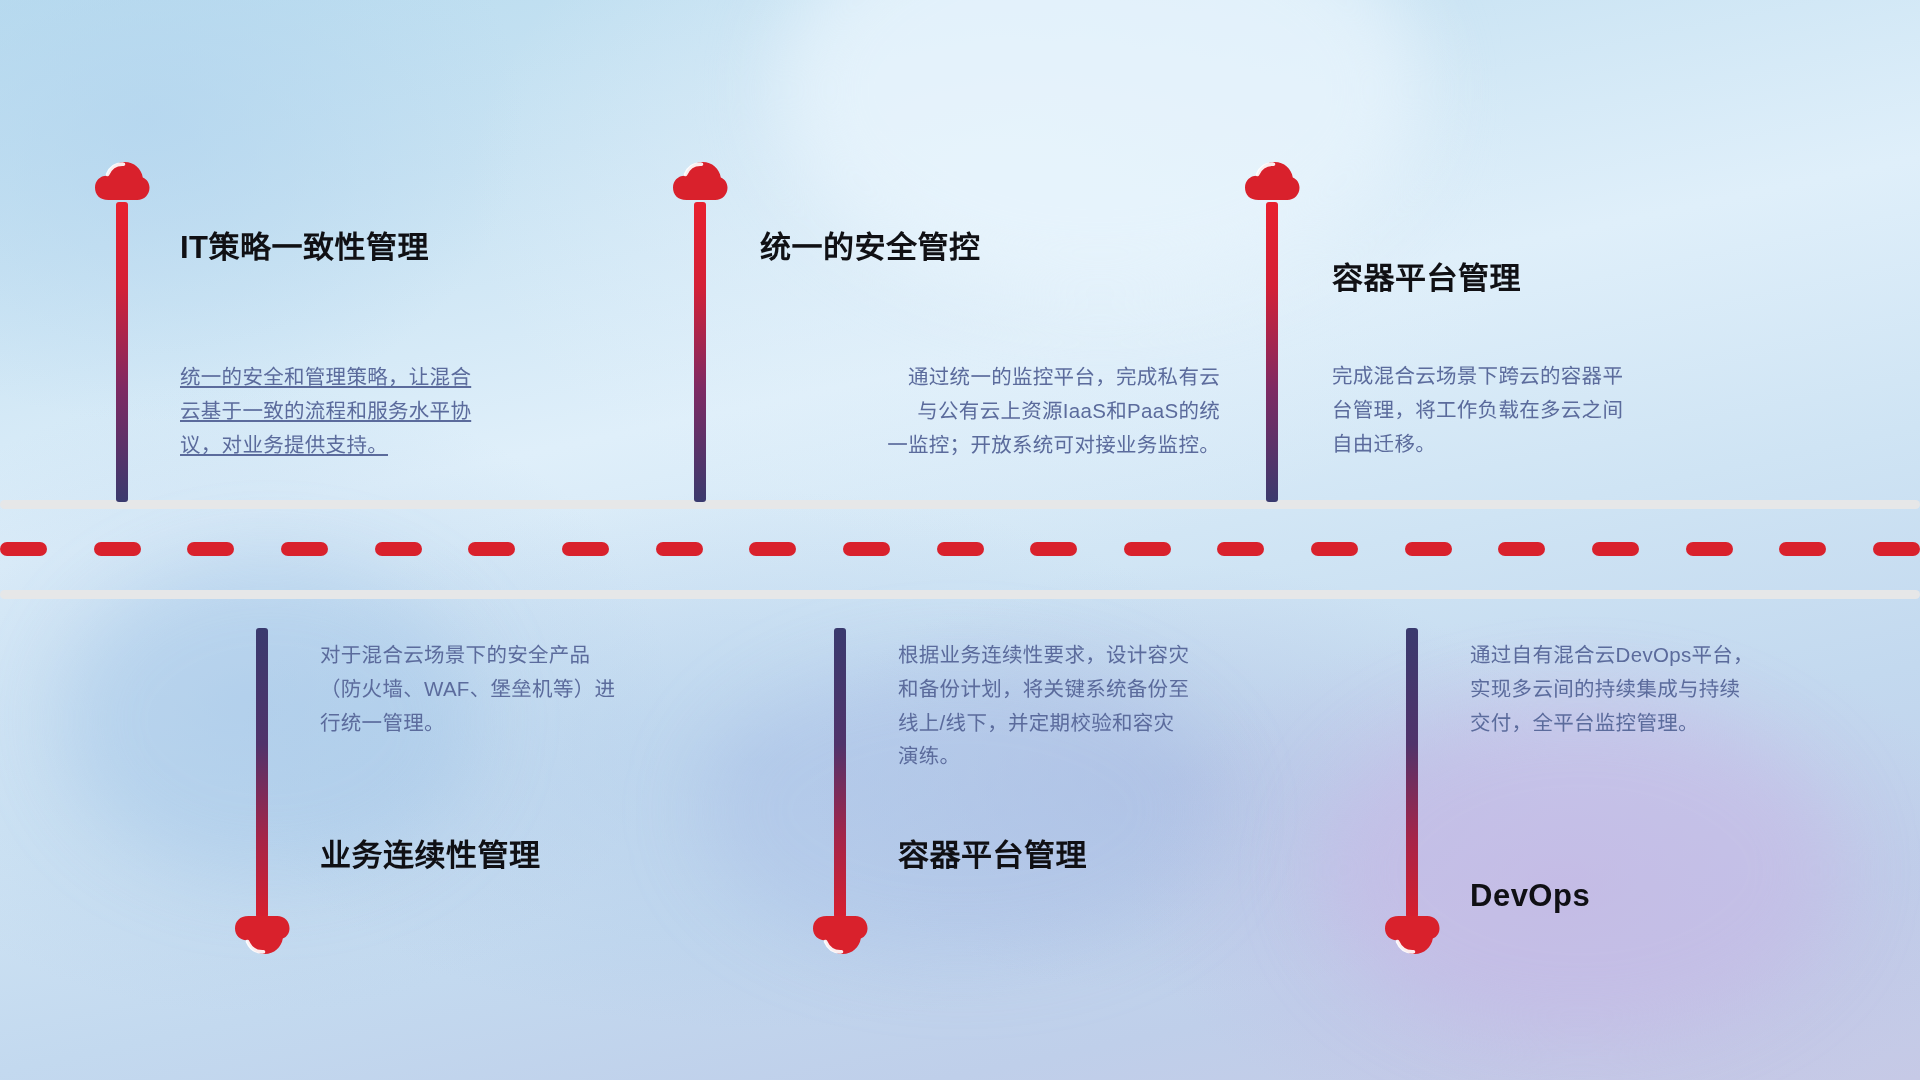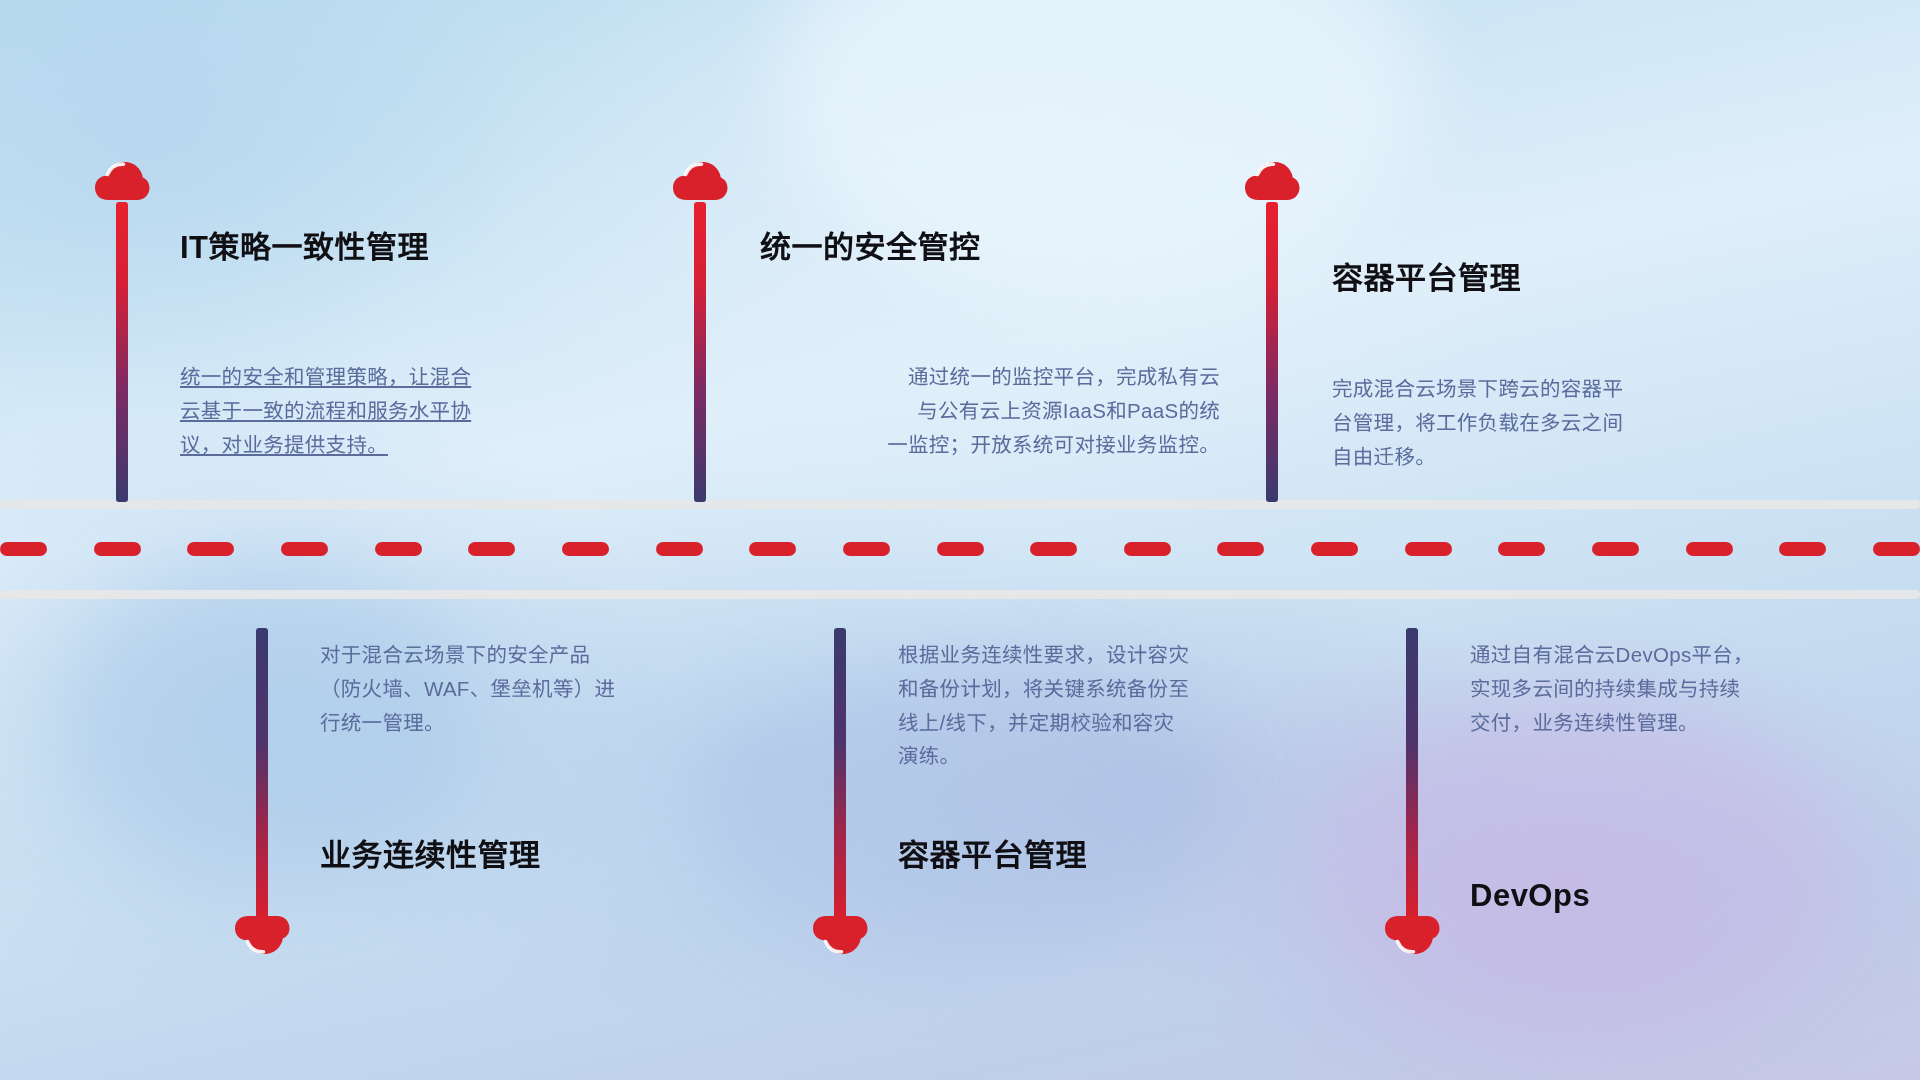--- a/index.html
+++ b/index.html
@@ -141,21 +141,21 @@
     <div class="marker" style="left:1266px; top:160px;">
       <div class="cloud-icon">
         <svg viewBox="0 0 56 42" xmlns="http://www.w3.org/2000/svg">
           <path d="M14.5 40 C5.5 40 1 34.5 1 27.5 C1 20.5 6.5 15.5 13 15.8 C15 7.5 22.5 2 30.8 2 C40 2 47.5 8.8 48.8 17.5 C53 19.2 55.5 23 55.5 27.8 C55.5 34.6 50.3 40 43.2 40 Z" fill="#d9212c"></path>
           <path d="M13.5 14.5 C16.5 7.5 22.5 3.8 29.5 4.2" stroke="#ffffff" stroke-width="3.6" stroke-linecap="round" fill="none" opacity="0.92"></path>
         </svg>
       </div>
       <div class="stem top" style="top:42px; height:300px;"></div>
     </div>
     <div class="heading" style="left:1332px; top:222px;margin-top:31px;">容器平台管理</div>
-    <div class="body-text" style="left:1332px; top:372px; width:440px;">完成混合云场景下跨云的容器平
+    <div class="body-text" style="left:1332px; top:361px; width:440px;font-family:Liberation Mono, monospace;">完成混合云场景下跨云的容器平
 台管理，将工作负载在多云之间
 自由迁移。</div>
   </div>
 
   <div class="rail upper"></div>
   <div class="dashline" id="dashline">
       <div class="dash" style="left: 0px; background: rgb(217, 33, 44);"></div>
       <div class="dash" style="left: 93.65px; background: rgb(217, 33, 44);"></div>
       <div class="dash" style="left: 187.3px; background: rgb(217, 33, 44);"></div>
       <div class="dash" style="left: 280.95px; background: rgb(217, 33, 44);"></div>
@@ -217,17 +217,17 @@
       <div class="stem bottom" style="top:0; height:290px;"></div>
       <div class="cloud-icon" style="top:286px; transform:scaleY(-1);">
         <svg viewBox="0 0 56 42" xmlns="http://www.w3.org/2000/svg">
           <path d="M14.5 40 C5.5 40 1 34.5 1 27.5 C1 20.5 6.5 15.5 13 15.8 C15 7.5 22.5 2 30.8 2 C40 2 47.5 8.8 48.8 17.5 C53 19.2 55.5 23 55.5 27.8 C55.5 34.6 50.3 40 43.2 40 Z" fill="#d9212c"></path>
           <path d="M13.5 14.5 C16.5 7.5 22.5 3.8 29.5 4.2" stroke="#ffffff" stroke-width="3.6" stroke-linecap="round" fill="none" opacity="0.92"></path>
         </svg>
       </div>
     </div>
     <div class="body-text" style="left:1470px; top:638px; width:430px;">通过自有混合云DevOps平台，
 实现多云间的持续集成与持续
-交付，业务连续性管理。</div>
+交付，全平台监控管理。</div>
     <div class="heading" style="left:1470px; top:830px;margin-top:48px;">DevOps</div>
   </div>
 
 </div>
 
 </body></html>

